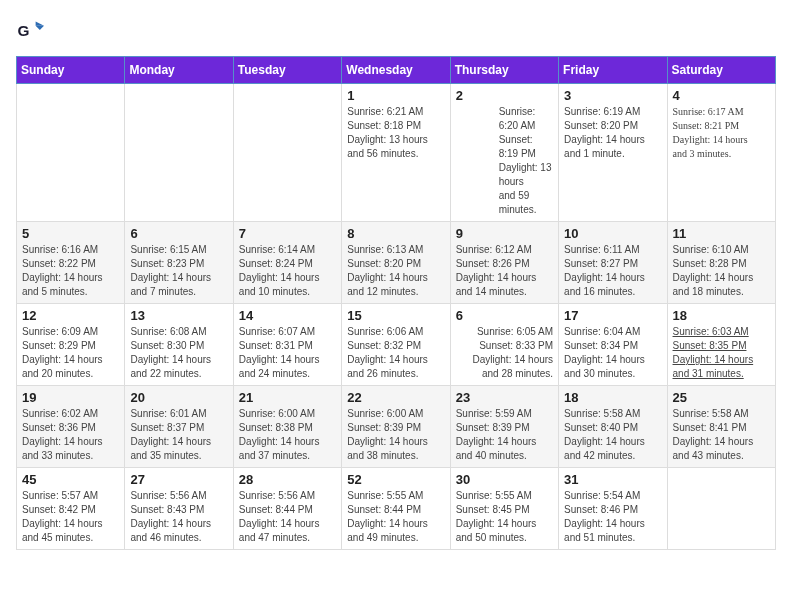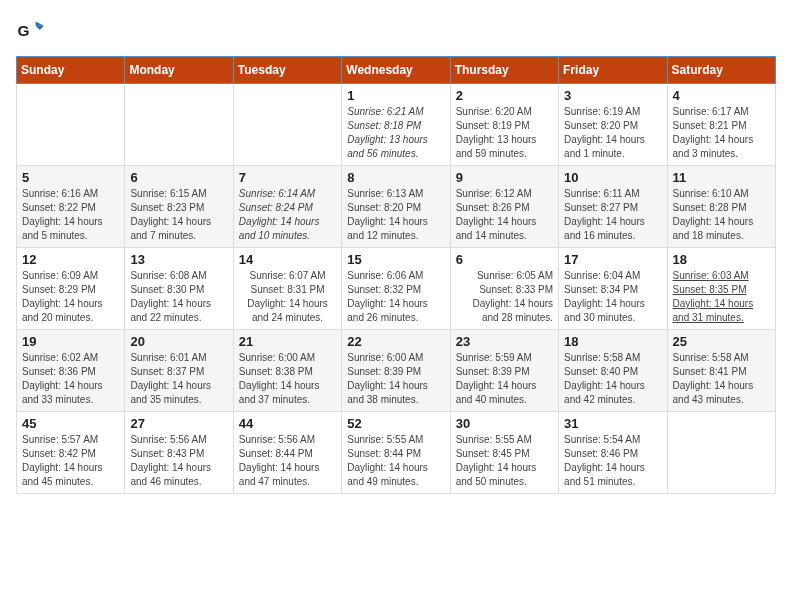--- a/index.html
+++ b/index.html
@@ -36,21 +36,21 @@
     .subtitle {
       font-size: 14px;
       color: #555;
     }
     .calendar {
       width: 100%;
       border-collapse: collapse;
       border: 1px solid #ccc;
     }
     .calendar th {
-      background-color: #c2410c;
+      background-color: #6d28d9;
       color: #fff;
       font-size: 12px;
       font-weight: bold;
       padding: 6px 4px;
       text-align: left;
       border: 1px solid #5590c8;
     }
     .calendar td {
       vertical-align: top;
       border: 1px solid #ddd;
@@ -114,42 +114,42 @@
         <th>Saturday</th>
       </tr>
   </thead>
   <tbody id="calendar-body">
   <tr>
         <td class="empty-cell"></td>
         <td class="empty-cell"></td>
         <td class="empty-cell"></td>
         <td>
           <span class="day-num">1</span>
-          <div class="day-info" style="white-space: pre-line; font-style: italic;">Sunrise: 6:21 AM
+          <div class="day-info" style="white-space: pre-line;">Sunrise: 6:21 AM
 Sunset: 8:18 PM
 Daylight: 13 hours
 and 56 minutes.</div>
         </td>
         <td>
           <span class="day-num">2</span>
-          <div class="day-info" style="white-space: pre-line;">Sunrise: 6:20 AM
+          <div class="day-info" style="white-space: pre-line; margin-left: 43px;">Sunrise: 6:20 AM
 Sunset: 8:19 PM
 Daylight: 13 hours
 and 59 minutes.</div>
         </td>
         <td>
           <span class="day-num">3</span>
           <div class="day-info" style="white-space: pre-line;">Sunrise: 6:19 AM
 Sunset: 8:20 PM
 Daylight: 14 hours
 and 1 minute.</div>
         </td>
         <td>
           <span class="day-num">4</span>
-          <div class="day-info" style="white-space: pre-line;">Sunrise: 6:17 AM
+          <div class="day-info" style="white-space: pre-line; font-family: Liberation Serif, serif;">Sunrise: 6:17 AM
 Sunset: 8:21 PM
 Daylight: 14 hours
 and 3 minutes.</div>
         </td>
       </tr>
       <tr>
         <td>
           <span class="day-num">5</span>
           <div class="day-info" style="white-space: pre-line;">Sunrise: 6:16 AM
 Sunset: 8:22 PM
@@ -158,21 +158,21 @@
         </td>
         <td>
           <span class="day-num">6</span>
           <div class="day-info" style="white-space: pre-line;">Sunrise: 6:15 AM
 Sunset: 8:23 PM
 Daylight: 14 hours
 and 7 minutes.</div>
         </td>
         <td>
           <span class="day-num">7</span>
-          <div class="day-info" style="white-space: pre-line; font-style: italic;">Sunrise: 6:14 AM
+          <div class="day-info" style="white-space: pre-line;">Sunrise: 6:14 AM
 Sunset: 8:24 PM
 Daylight: 14 hours
 and 10 minutes.</div>
         </td>
         <td>
           <span class="day-num">8</span>
           <div class="day-info" style="white-space: pre-line;">Sunrise: 6:13 AM
 Sunset: 8:20 PM
 Daylight: 14 hours
 and 12 minutes.</div>
@@ -209,21 +209,21 @@
         </td>
         <td>
           <span class="day-num">13</span>
           <div class="day-info" style="white-space: pre-line;">Sunrise: 6:08 AM
 Sunset: 8:30 PM
 Daylight: 14 hours
 and 22 minutes.</div>
         </td>
         <td>
           <span class="day-num">14</span>
-          <div class="day-info" style="white-space: pre-line; text-align: center;">Sunrise: 6:07 AM
+          <div class="day-info" style="white-space: pre-line;">Sunrise: 6:07 AM
 Sunset: 8:31 PM
 Daylight: 14 hours
 and 24 minutes.</div>
         </td>
         <td>
           <span class="day-num">15</span>
           <div class="day-info" style="white-space: pre-line;">Sunrise: 6:06 AM
 Sunset: 8:32 PM
 Daylight: 14 hours
 and 26 minutes.</div>
@@ -310,21 +310,21 @@
 and 45 minutes.</div>
         </td>
         <td>
           <span class="day-num">27</span>
           <div class="day-info" style="white-space: pre-line;">Sunrise: 5:56 AM
 Sunset: 8:43 PM
 Daylight: 14 hours
 and 46 minutes.</div>
         </td>
         <td>
-          <span class="day-num">44</span>
+          <span class="day-num">28</span>
           <div class="day-info" style="white-space: pre-line;">Sunrise: 5:56 AM
 Sunset: 8:44 PM
 Daylight: 14 hours
 and 47 minutes.</div>
         </td>
         <td>
           <span class="day-num">52</span>
           <div class="day-info" style="white-space: pre-line;">Sunrise: 5:55 AM
 Sunset: 8:44 PM
 Daylight: 14 hours

